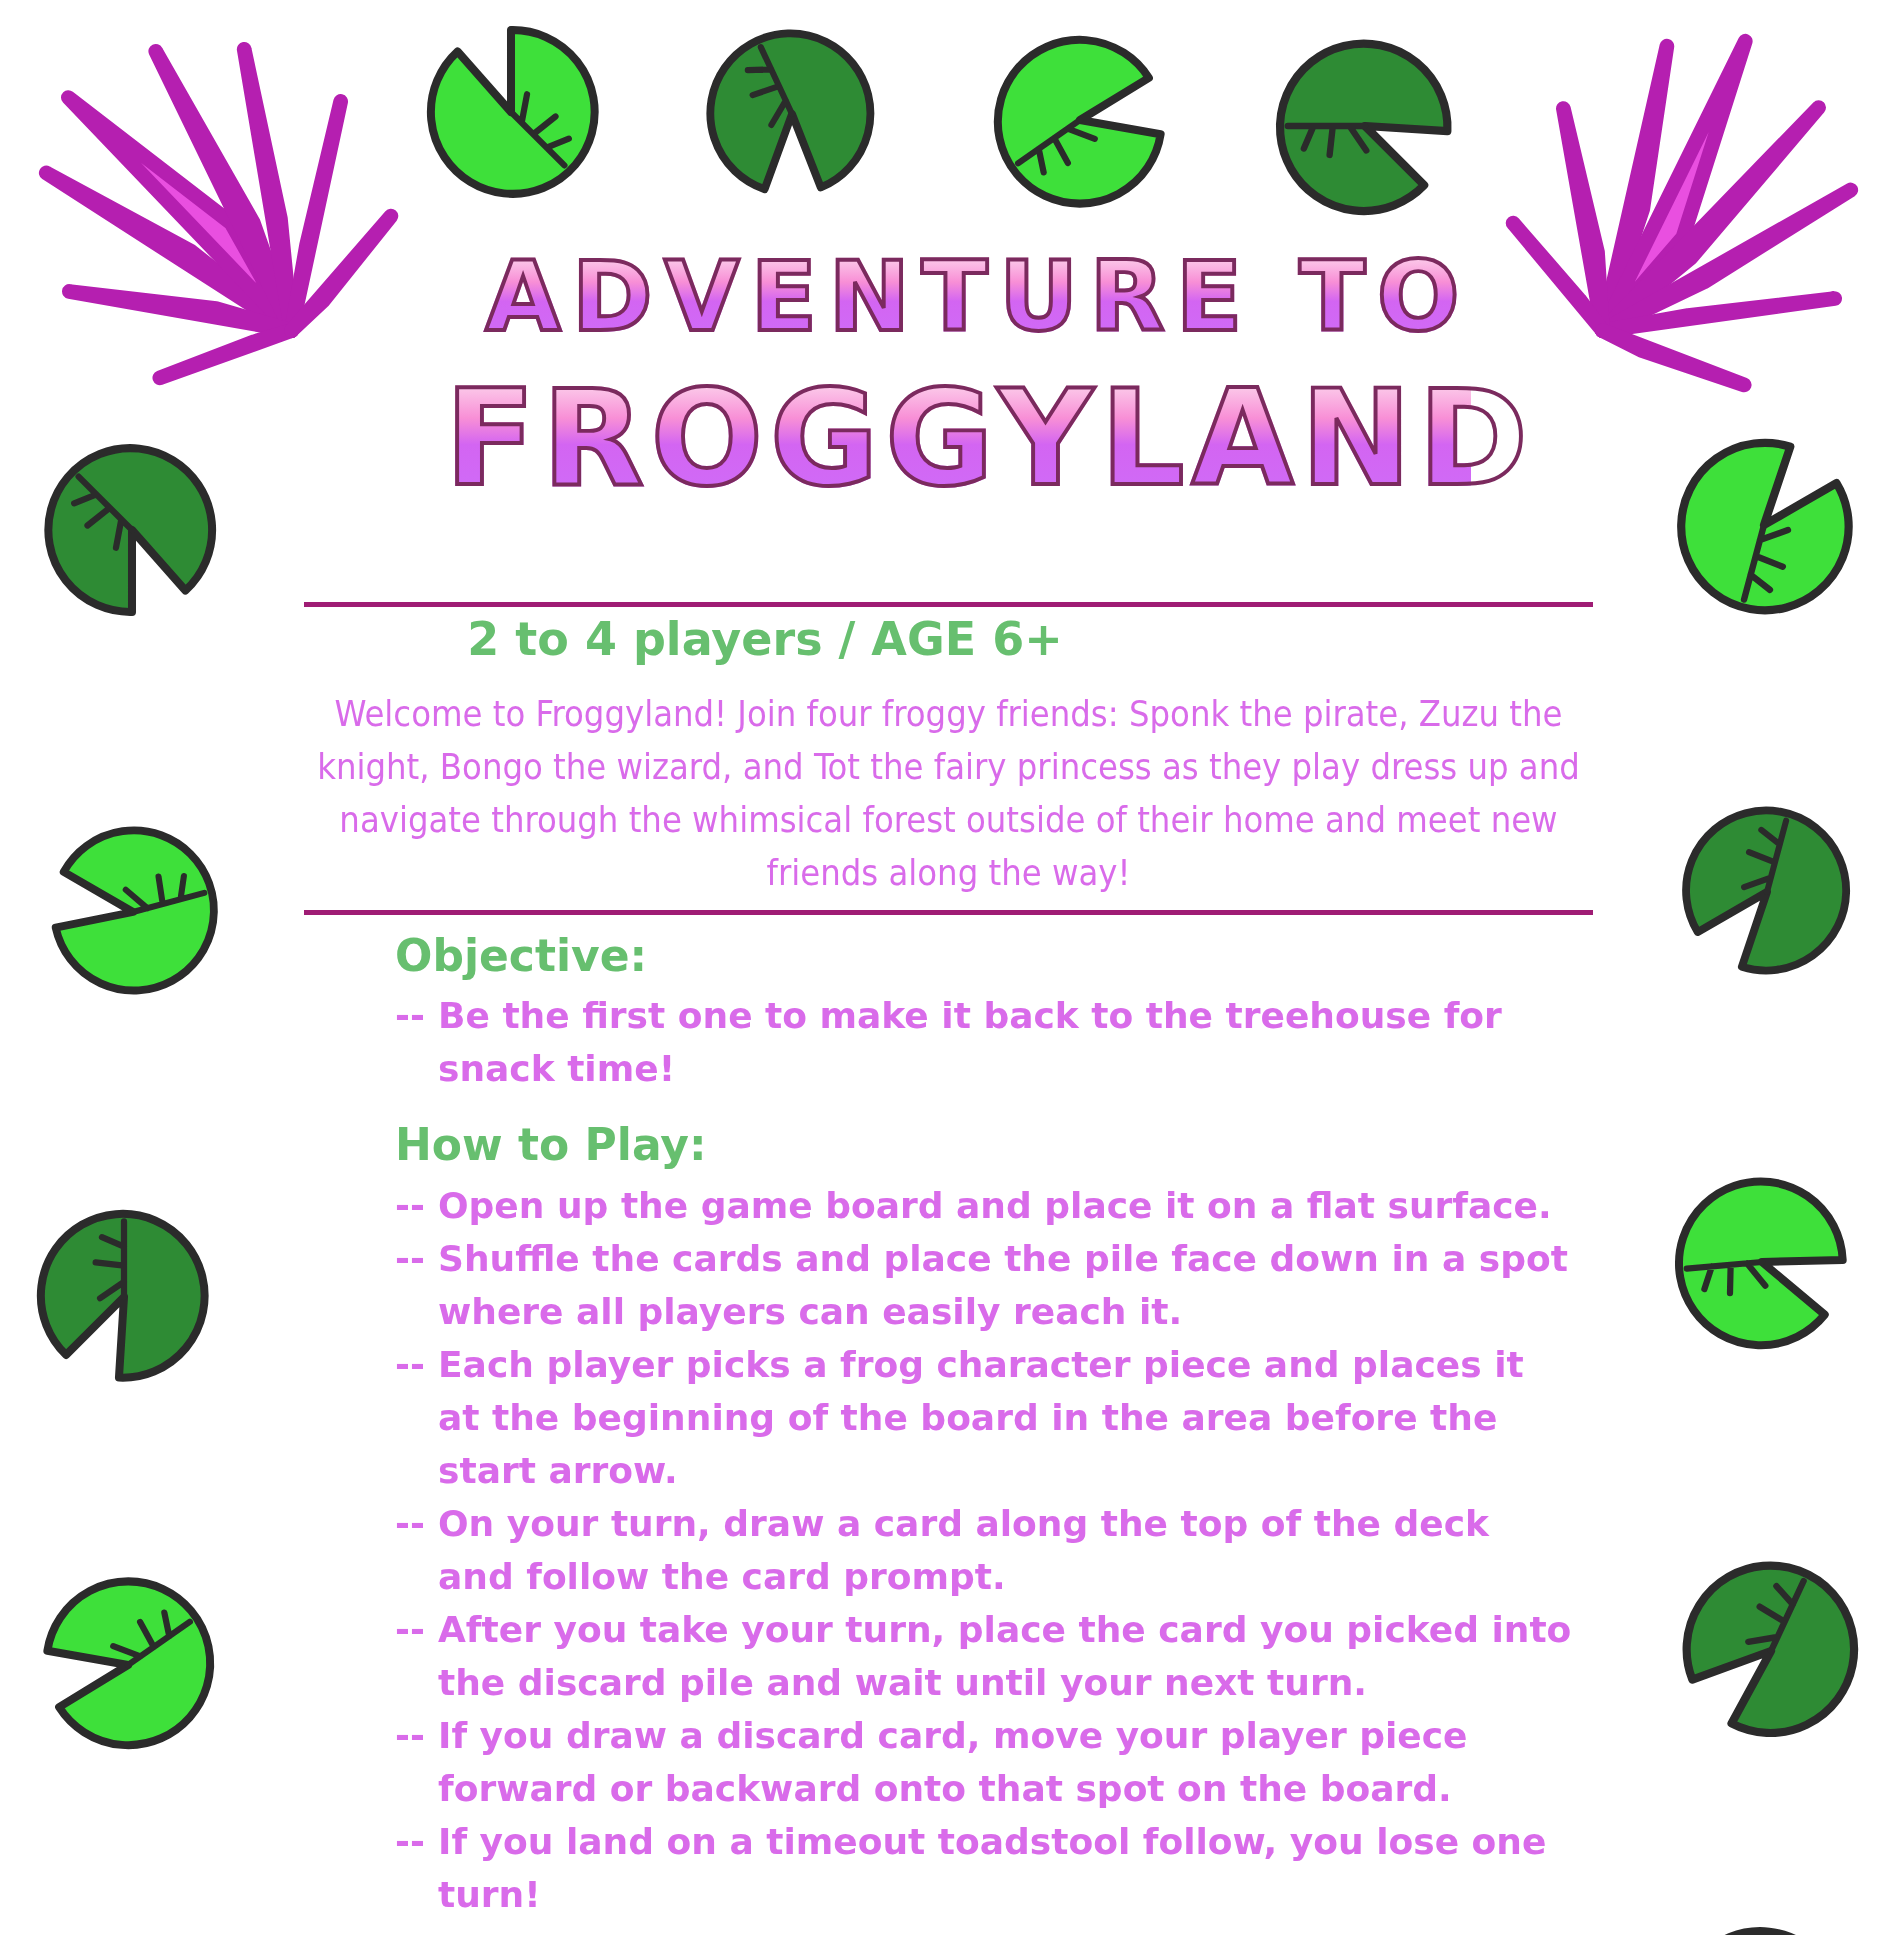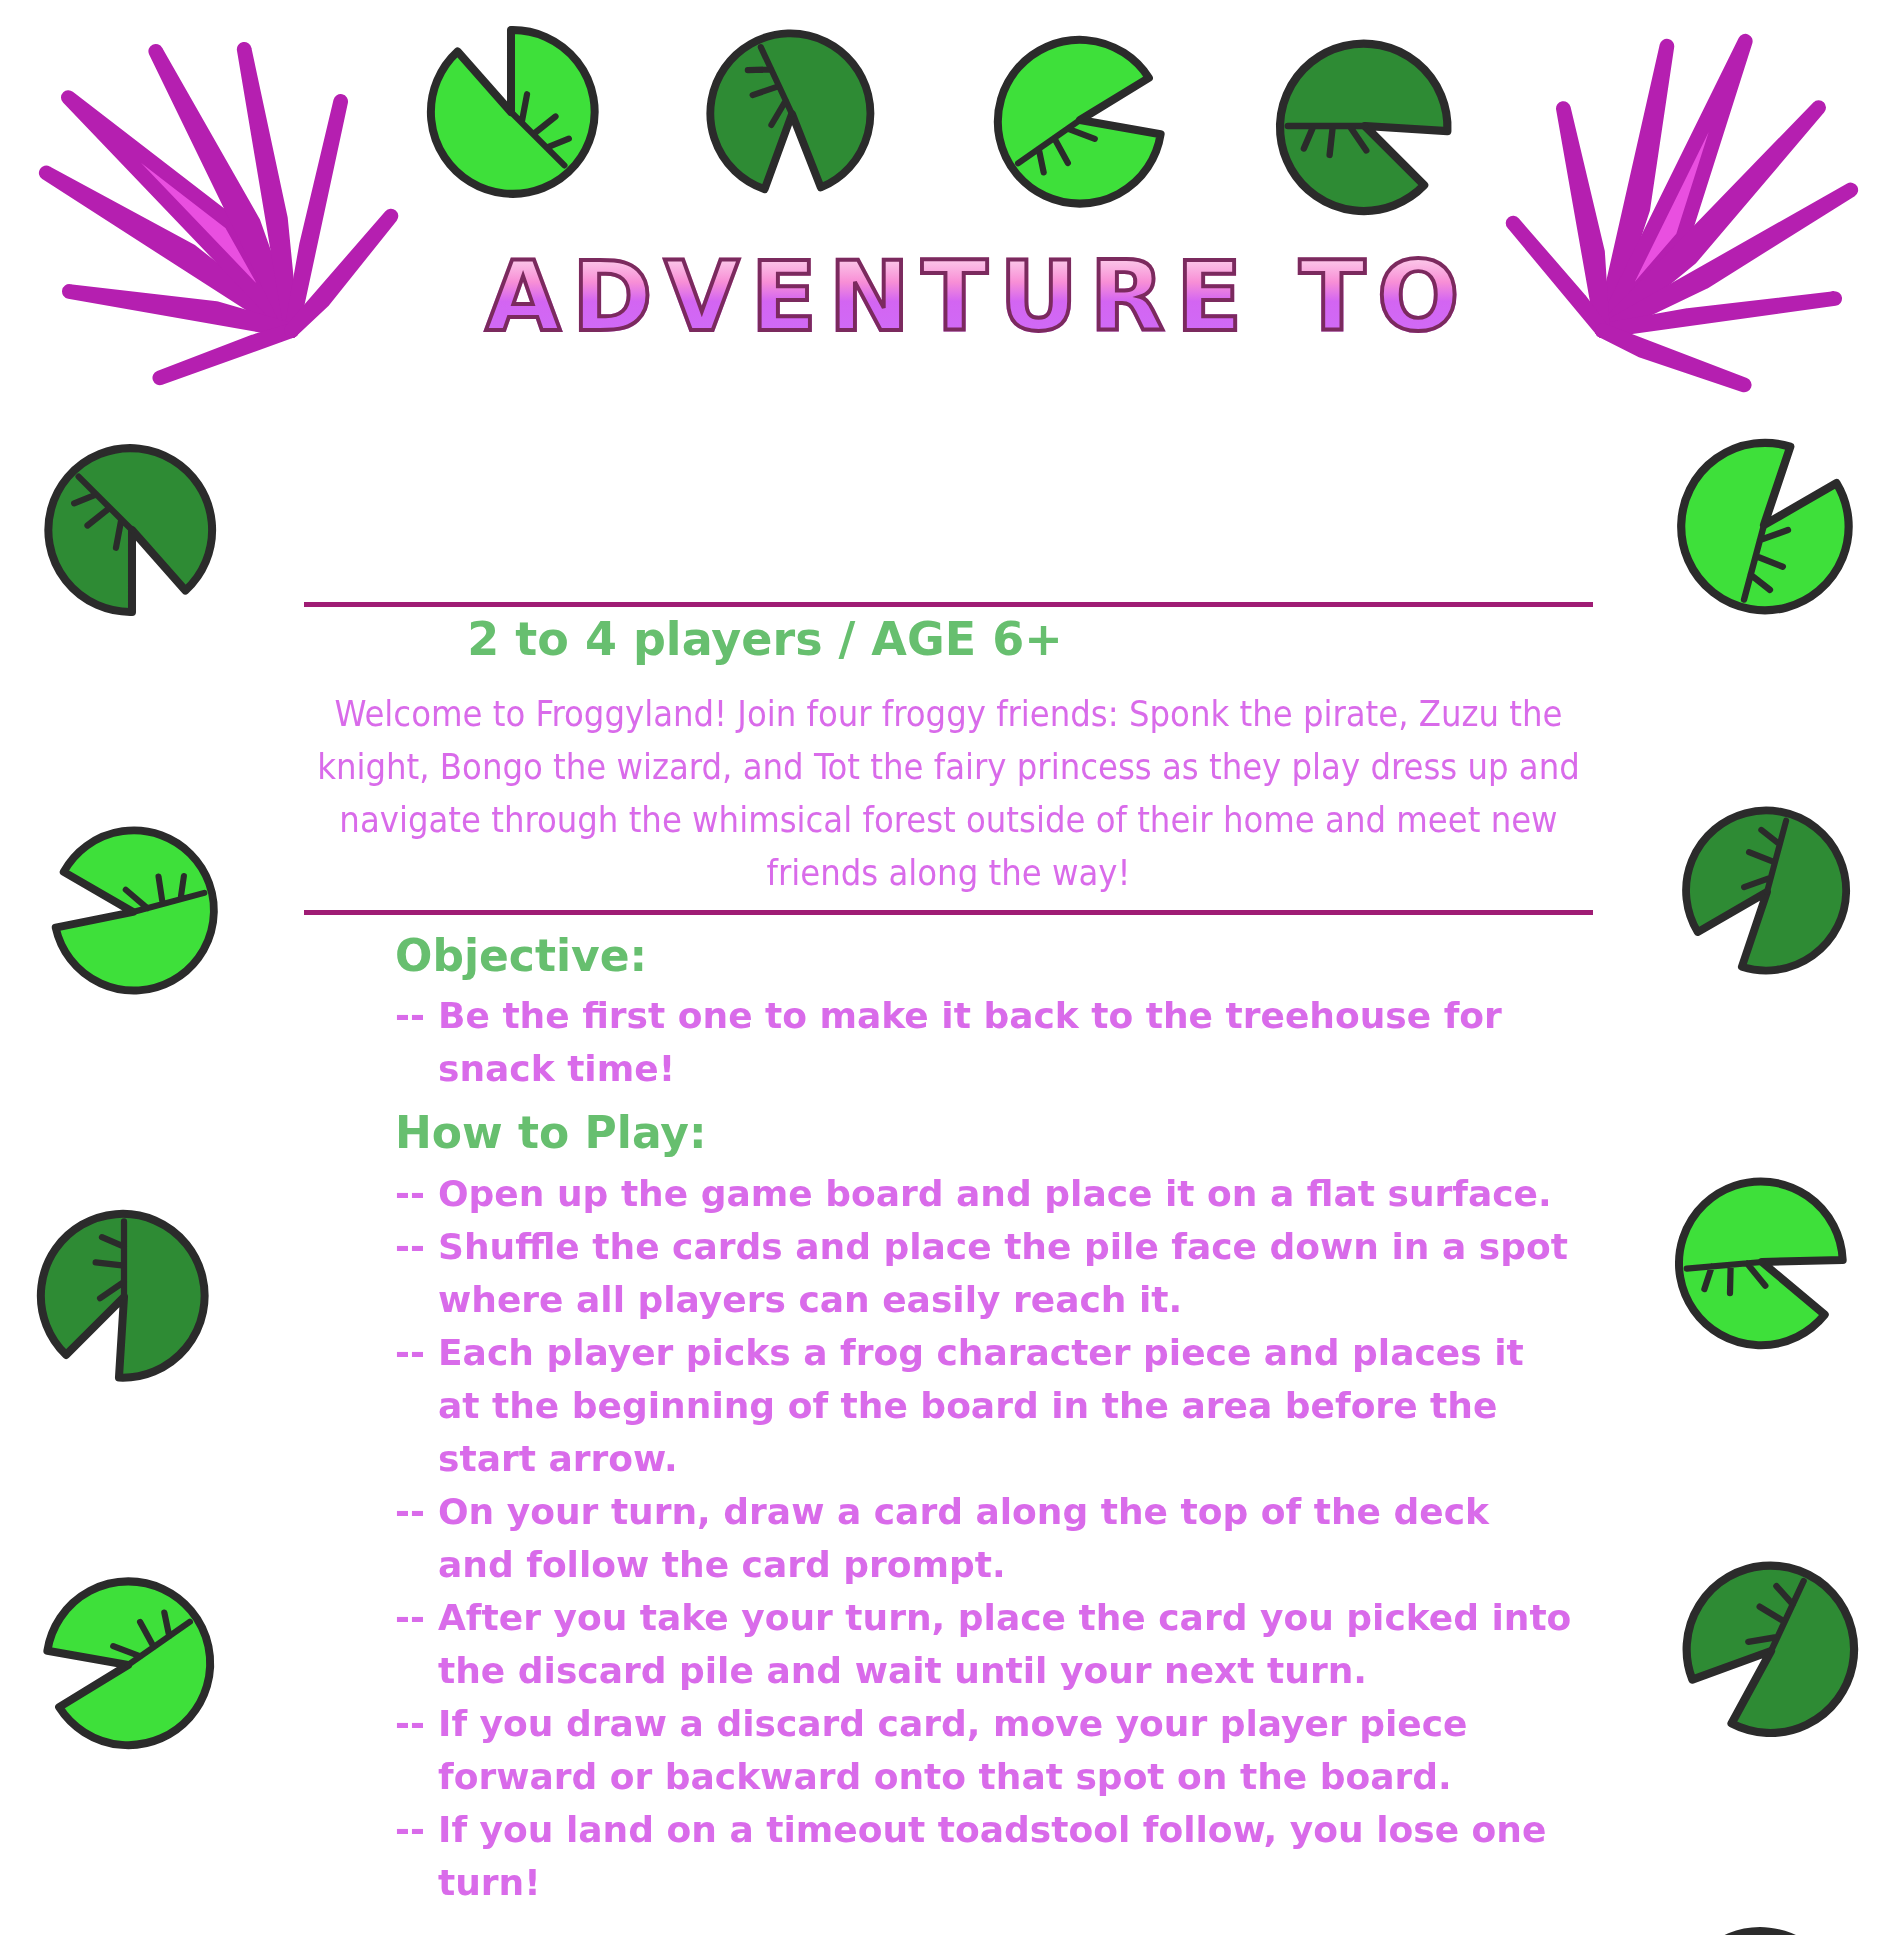--- a/index.html
+++ b/index.html
@@ -16,21 +16,21 @@
   .subtitle { position:absolute; left:0; width:1530px; top:612px; text-align:center; color:#67bf6f;
     font-family:"DejaVu Sans", sans-serif; font-weight:bold; font-size:46px; }
   .intro { position:absolute; left:302px; width:1293px; top:687px; text-align:center; color:#d96bea;
     font-family:"DejaVu Sans Condensed","DejaVu Sans", sans-serif; font-size:36px; line-height:53px; font-weight:normal; }
   .content { position:absolute; left:395px; top:918px; width:1181px; }
   .h2 { color:#67bf6f; font-weight:bold; font-size:44px; line-height:1; margin:0; }
   .line { color:#d96bea; font-weight:bold; font-size:36px; line-height:53px; }
   .dash { display:flex; }
   .dash .mk { width:43px; flex:none; }
   .obj-h { margin-top:15.5px; }
-  .howto-h { margin-top:16px; }
+  .howto-h { margin-top:28px; }
   .sect-body { margin-top:11.6px; }
 </style>
 </head>
 <body>
 
 <svg width="0" height="0" style="position:absolute">
   <defs>
     <symbol id="lily-light" viewBox="0 0 200 200">
       <path d="M100 8 A92 92 0 1 1 40 32 L100 100 Z" fill="#3ee03a" stroke="#2b2b2b" stroke-width="9" stroke-linejoin="round"></path>
       <path d="M100 100 L160 160 M125 125 L150 105 M140 140 L165 130 M112 112 L118 80" stroke="#2b2b2b" stroke-width="7" fill="none" stroke-linecap="round"></path>
@@ -98,20 +98,21 @@
   </svg>
 <svg class="deco" style="left:1680px;top:1560px;width:182px;height:182px;transform:rotate(-110deg);" viewBox="0 0 470 470" width="182" height="182">
     <use href="#lily-dark"></use>
   </svg>
 <svg class="deco" style="left:1673px;top:1924px;width:178px;height:178px;transform:rotate(180deg);" viewBox="0 0 460 460" width="178" height="178">
     <use href="#lily-light"></use>
   </svg>
 
 <div class="title-wrap">
   <span class="title-line title-1">ADVENTURE TO</span>
+  <span class="title-line title-2">FROGGYLAND</span>
 </div>
 
 <div class="divider" style="top:602px;"></div>
 
 <div class="subtitle">2 to 4 players / AGE 6+</div>
 
 <div class="intro">Welcome to Froggyland! Join four froggy friends: Sponk the pirate, Zuzu the knight, Bongo the wizard, and Tot the fairy princess as they play dress up and navigate through the whimsical forest outside of their home and meet new friends along the way!</div>
 
 <div class="divider" style="top:910px;"></div>
 

